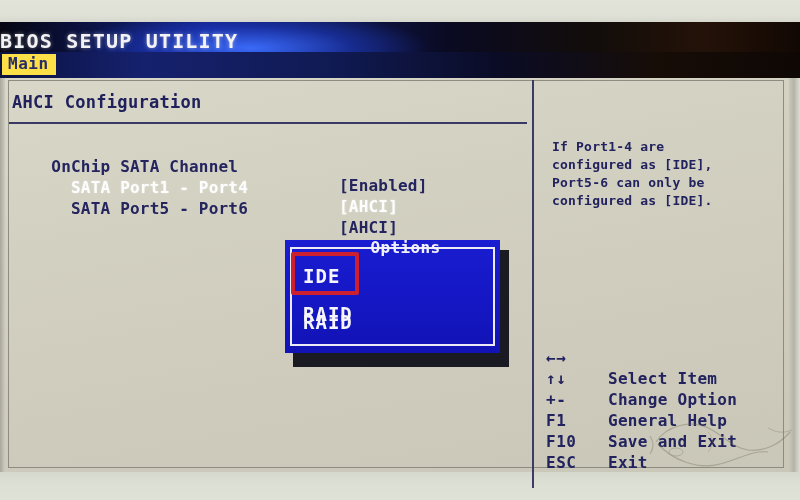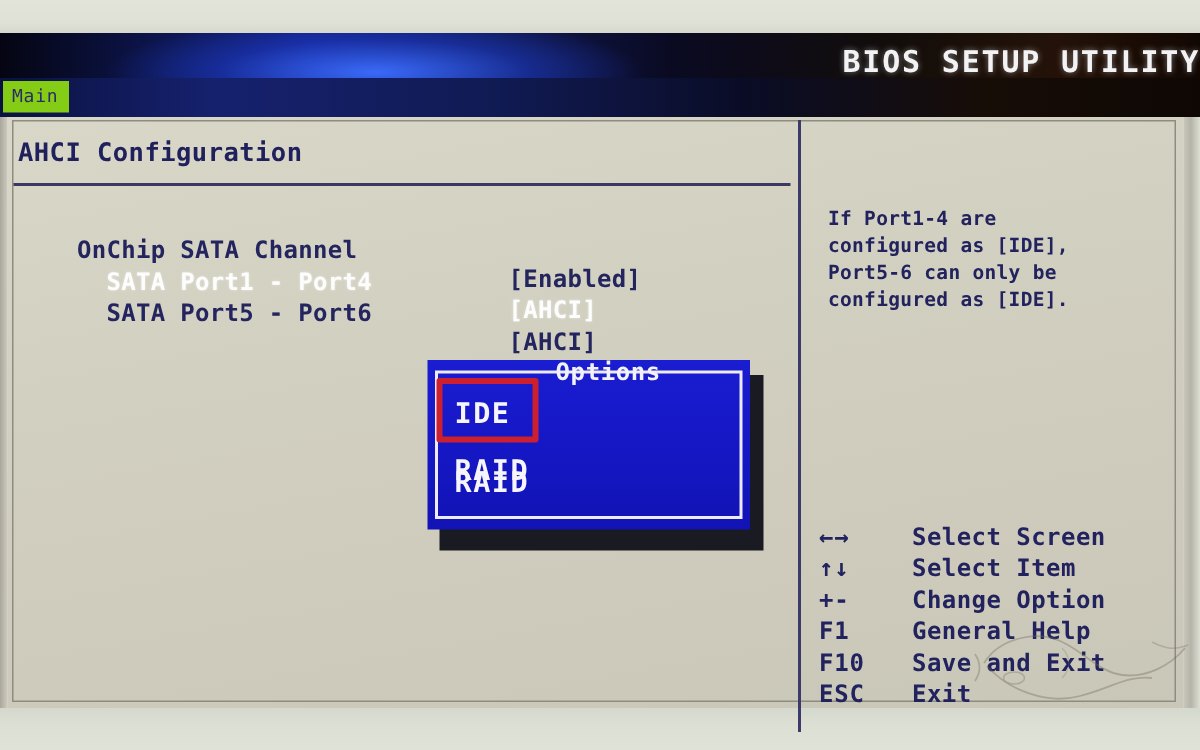--- a/index.html
+++ b/index.html
@@ -53,45 +53,45 @@
     width: 800px; height: 39px;
     background:
       radial-gradient(ellipse 230px 48px at 250px 26px, rgba(60,110,255,0.95) 0%, rgba(30,60,200,0.55) 45%, rgba(0,0,0,0) 78%),
       linear-gradient(90deg, #050512 0%, #0d1650 14%, #132080 26%, #101a55 40%, #0a0a22 56%, #120d0a 74%, #241208 88%, #120803 100%);
     overflow: hidden;
   }
   .title-text {
     position: absolute;
     left: 0; top: 7px;
     width: 800px;
-    text-align: right;
+    text-align: left;
     color: #f3f3f6;
     font-family: "DejaVu Sans Mono", monospace;
     font-size: 20px;
     font-weight: bold;
     letter-spacing: 1.2px;
     text-shadow: 0 0 4px rgba(255,255,255,0.45);
   }
 
   
   .menubar {
     position: absolute;
     left: 0; top: 52px;
     width: 800px; height: 26px;
     background: linear-gradient(90deg, #0a1240 0%, #16216e 18%, #101a52 42%, #0a0c26 62%, #170d07 82%, #0e0704 100%);
   }
   .tab-main {
     position: absolute;
     left: 2px; top: 54px;
     padding: 1px 7px 2px 6px;
-    background: #84cc16;
+    background: #fde047;
     color: #2a2c66;
     font-family: "DejaVu Sans Mono", monospace;
-    font-size: 12px;
-    font-weight: normal;
+    font-size: 16px;
+    font-weight: bold;
     letter-spacing: 0.5px;
     line-height: 18px;
   }
 
   
   .body-area {
     position: absolute;
     left: 5px; top: 78px;
     width: 784px; height: 394px;
     background: linear-gradient(170deg, #d9d7c8 0%, #d2d0c1 35%, #cecbbc 70%, #c9c7b8 100%);
@@ -300,21 +300,20 @@
   <div class="annot-rect"></div>
 
   <div class="help-text">If Port1-4 are
 configured as [IDE],
 Port5-6 can only be
 configured as [IDE].</div>
 
   <div class="nav-list">
     <div class="nav-row">
       <span class="nav-key">←→</span>
-      <span class="nav-desc">Select Screen</span>
     </div>
     <div class="nav-row">
       <span class="nav-key">↑↓</span>
       <span class="nav-desc">Select Item</span>
     </div>
     <div class="nav-row">
       <span class="nav-key">+-</span>
       <span class="nav-desc">Change Option</span>
     </div>
     <div class="nav-row">

